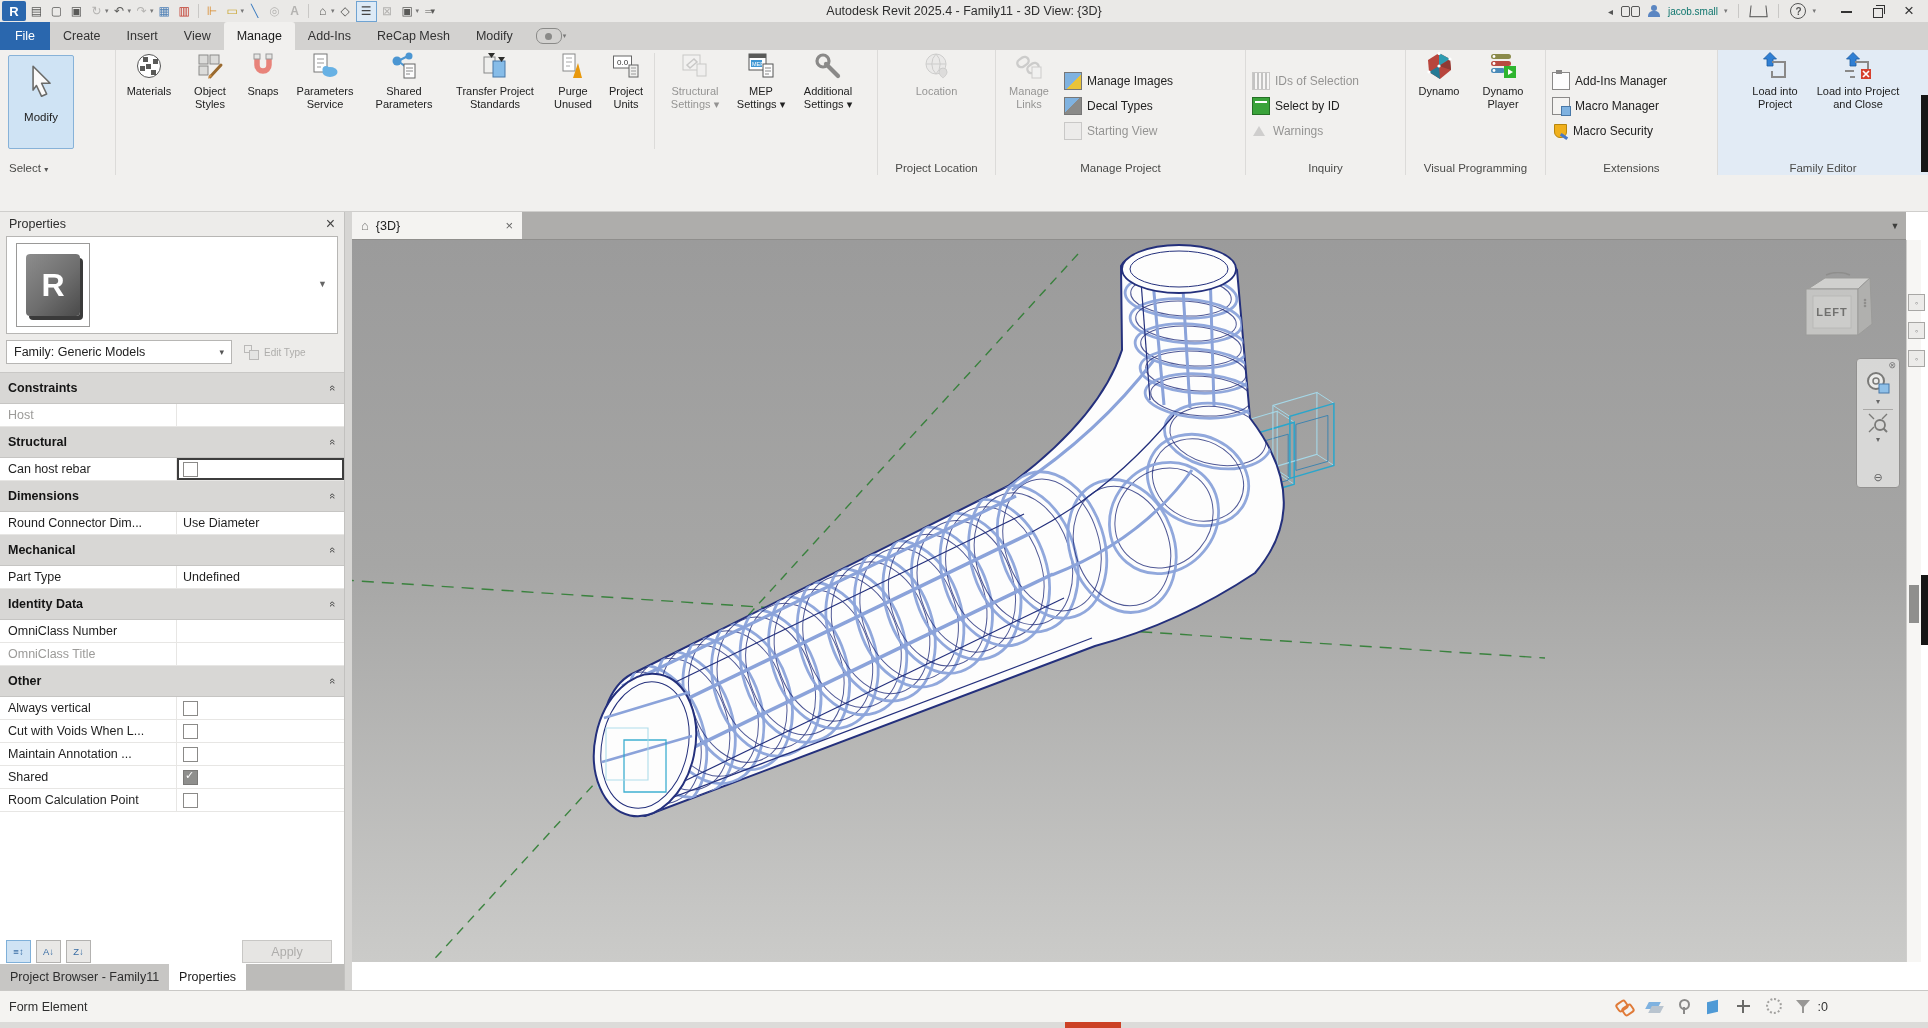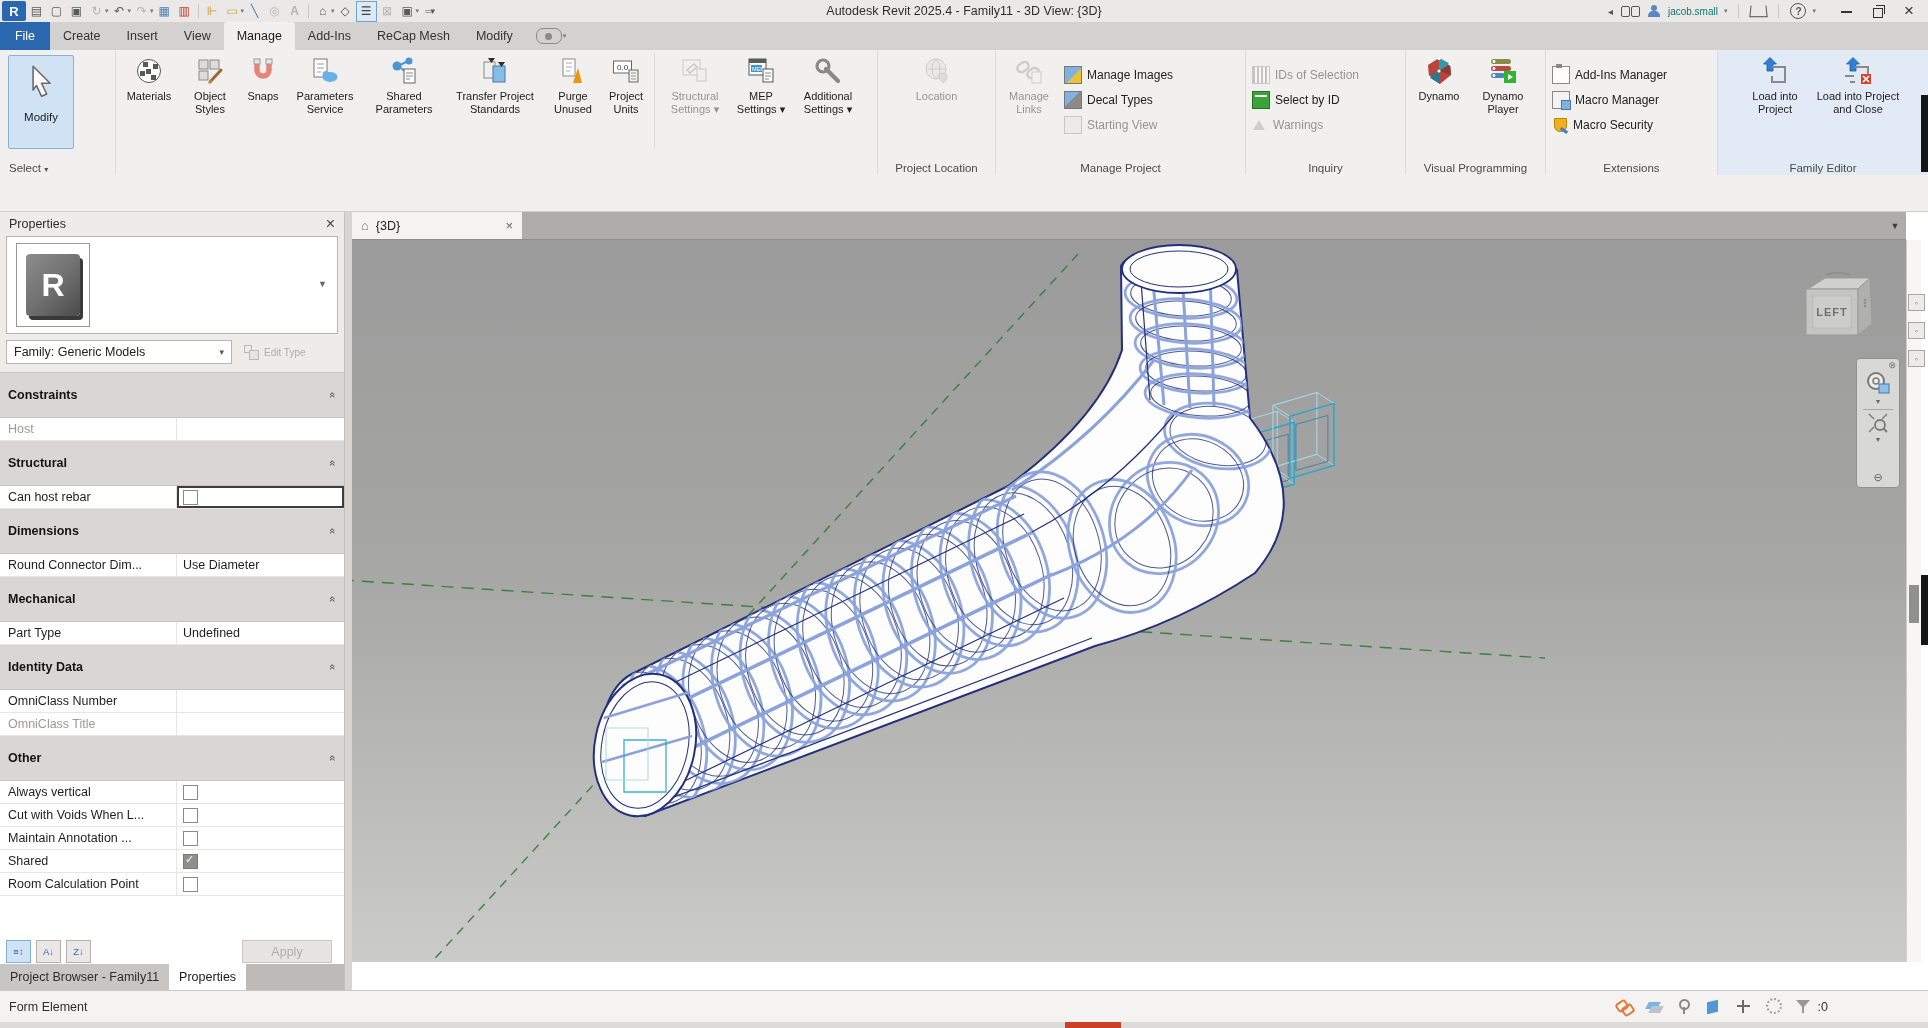--- a/index.html
+++ b/index.html
@@ -37,26 +37,26 @@
   .rtab.active{background:#f1f0ee;color:#1a1a1a;border-radius:3px 3px 0 0;}
   .tabextra{display:flex;align-items:center;gap:3px;margin-left:10px;}
   .pillbtn{width:24px;height:14px;border:1px solid #8a8a88;border-radius:7px;display:flex;align-items:center;justify-content:center;}
   .pillbtn i{width:7px;height:7px;border-radius:50%;background:#8a8a88;display:block;}
   
   .ribbon{position:absolute;left:0;top:50px;width:1928px;height:125px;background:#f1f0ee;display:flex;border-bottom:1px solid #c7c6c4;}
   .panel{position:relative;border-right:1px solid #dcdbd9;height:125px;box-sizing:border-box;padding:0 2px;}
   .pcap{position:absolute;bottom:1px;left:0;width:100%;text-align:center;font-size:11.5px;color:#4a4a48;white-space:nowrap;}
   .pcap .capcaret{font-size:8px;color:#555;}
   .pbody{display:flex;align-items:flex-start;height:103px;}
-  .rbig{width:64px;display:flex;flex-direction:column;align-items:center;padding-top:5px;cursor:default;}
+  .rbig{width:64px;display:flex;flex-direction:column;align-items:center;cursor:default;}
   .rbig .bicon{width:32px;height:32px;display:flex;align-items:center;justify-content:center;}
   .rbig .blabel{margin-top:3px;font-size:11px;line-height:12.5px;text-align:center;color:#222;}
   .dis{opacity:.45;filter:grayscale(.9);}
   .vdiv{width:1px;background:#dcdbd9;height:96px;margin:3px 2px 0;}
-  .scol{display:flex;flex-direction:column;padding-top:12px;}
+  .scol{display:flex;flex-direction:column;padding-top:18px;}
   .sbtn{height:25px;display:flex;align-items:center;gap:5px;font-size:12px;color:#222;padding:0 4px;white-space:nowrap;}
   .hl{background:#e2ebf5;}
   .modbtn{width:64px;height:92px;margin:5px 0 0 6px;background:#cfe3f4;border:1px solid #87b2d8;border-radius:2px;display:flex;flex-direction:column;align-items:center;}
   .modbtn .blabel{margin-top:10px;font-size:11.5px;}
   
   .chip{width:16px;height:16px;display:inline-block;position:relative;flex:none;}
   
   .optionsbar{position:absolute;left:0;top:175px;width:1928px;height:37px;background:#f1f0ee;border-bottom:1px solid #cfcecc;box-sizing:border-box;}
   
   .palette{position:absolute;left:0;top:212px;width:345px;height:778px;background:#edecea;border-right:1px solid #c2c1bf;box-sizing:border-box;}
@@ -67,21 +67,21 @@
   .rblock{width:54px;height:62px;background:linear-gradient(135deg,#8d8d8d 0%,#6e6e6e 55%,#4a4a4a 100%);border-radius:4px;position:relative;display:flex;align-items:center;justify-content:center;color:#fff;font-weight:bold;font-size:32px;box-shadow:3px 4px 0 #3a3a3a;}
   .typecaret{position:absolute;right:10px;top:42px;font-size:9px;color:#666;}
   .famrow{display:flex;margin:6px 6px 0;height:24px;gap:6px;}
   .famsel{flex:1;background:#fff;border:1px solid #b7b6b4;display:flex;align-items:center;justify-content:space-between;padding:0 7px;font-size:12.5px;color:#222;}
   .famsel .caret{font-size:9px;color:#555;}
   .edittype{width:100px;display:flex;align-items:center;gap:5px;font-size:10px;color:#aeadab;background:none;border:none;}
   .etic{width:15px;height:15px;position:relative;opacity:.5;}
   .etic:before{content:"";position:absolute;left:0;top:0;width:6px;height:6px;border:1px solid #888;}
   .etic:after{content:"";position:absolute;right:0;bottom:0;width:8px;height:8px;border:1px solid #888;background:#ddd;}
   .grid{margin-top:8px;background:#fff;border-top:1px solid #c9c8c6;}
-  .sec{height:22px;background:#d8d7d5;display:flex;align-items:center;justify-content:space-between;padding:11px 8px;font-weight:bold;font-size:12.5px;color:#141414;border-bottom:1px solid #c6c5c3;}
+  .sec{height:22px;background:#d8d7d5;display:flex;align-items:center;justify-content:space-between;padding:4px 8px;font-weight:bold;font-size:12.5px;color:#141414;border-bottom:1px solid #c6c5c3;}
   .dblchev{font-size:11px;color:#444;transform:rotate(90deg);font-weight:normal;}
   .prow{height:22px;display:flex;border-bottom:1px solid #e7e6e4;font-size:12.5px;background:#fff;}
   .pname{width:168px;padding-left:8px;display:flex;align-items:center;color:#1f1f1f;border-right:1px solid #e7e6e4;white-space:nowrap;overflow:hidden;}
   .pname.gray{color:#9c9b99;}
   .pval{flex:1;display:flex;align-items:center;padding-left:6px;color:#1f1f1f;position:relative;}
   .selcell{outline:2px solid #3d3d3d;outline-offset:-2px;}
   .cb{width:13px;height:13px;border:1px solid #8b8a88;background:#fff;flex:none;}
   .cb.on{background:#8f8f8d;position:relative;border-color:#7a7977;}
   .cb.on:before{content:"✓";position:absolute;left:1px;top:-2px;color:#fff;font-size:11px;}
   .palbottom{position:absolute;left:0;top:726px;width:100%;height:26px;display:flex;align-items:center;padding-left:6px;gap:5px;box-sizing:border-box;}

